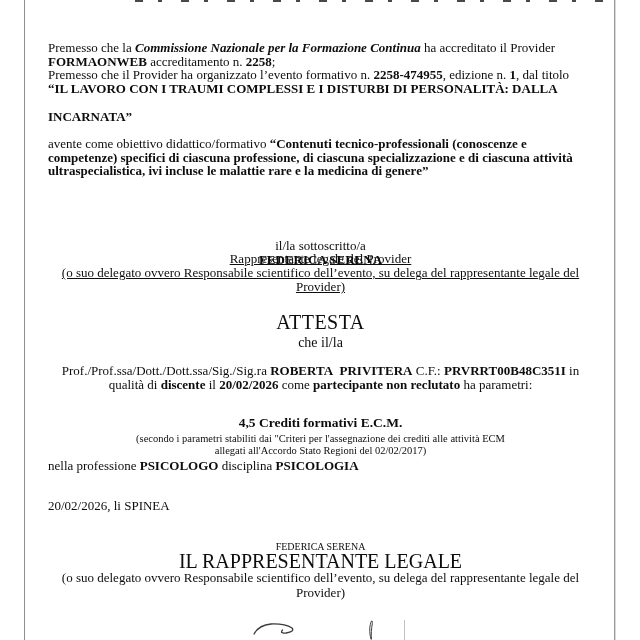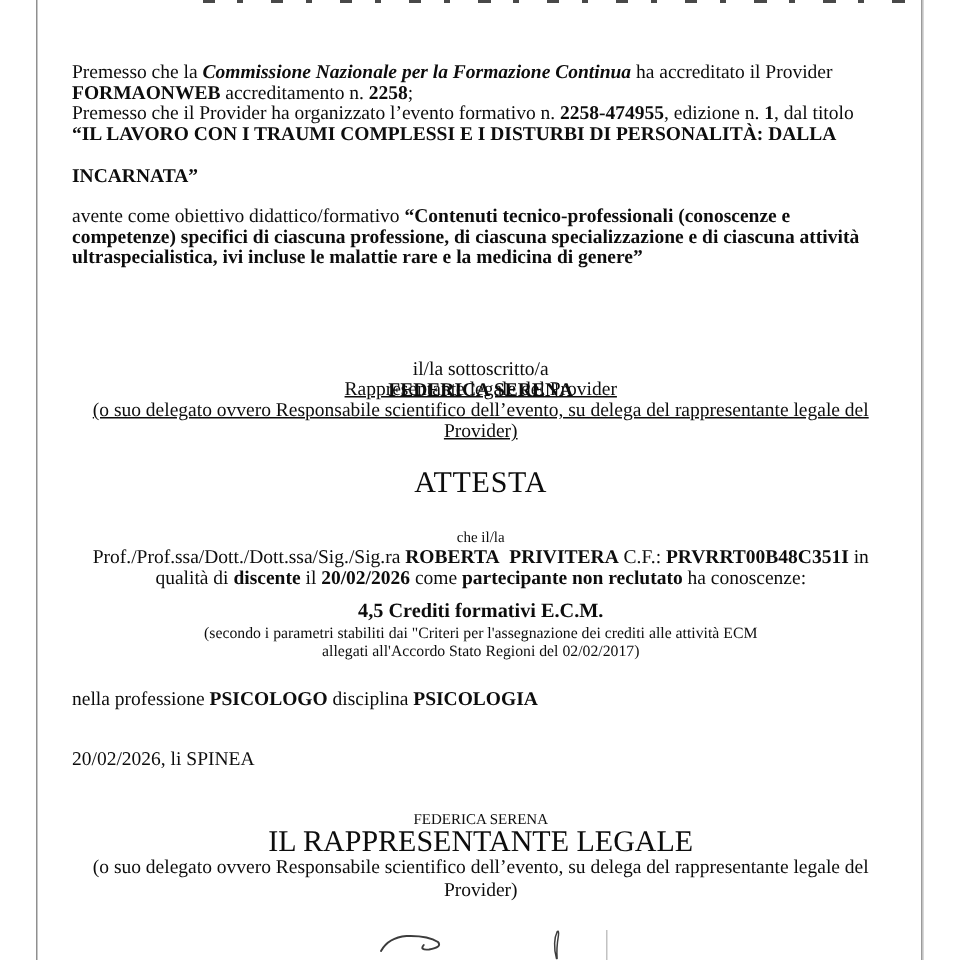--- a/index.html
+++ b/index.html
@@ -14,22 +14,22 @@
     position:absolute;top:0;left:135px;width:482px;height:2px;
     background:repeating-linear-gradient(90deg,#1b1b1b 0 8px,transparent 8px 23px,#1b1b1b 23px 27px,transparent 27px 46px);
     opacity:.8;
   }
   .block{position:absolute;left:48px;width:545px;font-size:13px;line-height:13.7px;}
   .center{text-align:center;}
   .nowrap{white-space:nowrap;margin-top:28px;}
   .b{font-weight:bold;}
   .bi{font-weight:bold;font-style:italic;}
   .attesta-h{font-size:20px;line-height:22px;letter-spacing:.5px;}
-  .attesta-sub{font-size:10px;line-height:15px;margin-top:18px;}
-  .credits-h{font-weight:bold;font-size:13.5px;line-height:14px;}
+  .attesta-sub{font-size:14px;line-height:15px;margin-top:2px;}
+  .credits-h{font-weight:bold;font-size:13.5px;line-height:14px;margin-top:16px;}
   .credits-note{font-size:10.5px;line-height:12px;}
   .sig-name{font-size:10px;line-height:12px;margin-bottom:1px;}
   .sig-role{font-size:20px;line-height:15px;margin-bottom:2px;}
   .sig-note{font-size:13px;line-height:14.6px;}
   .stamp-line{position:absolute;left:404px;top:620px;width:1px;height:20px;background:#c2c2c2;}
   .signature-svg{position:absolute;left:240px;top:620px;}
 </style>
 </head>
 <body>
 
@@ -60,21 +60,21 @@
   <span>(o suo delegato ovvero Responsabile scientifico dell’evento, su delega del rappresentante legale del Provider)</span>
 </div>
 
 <div class="block center" style="top:311px;">
   <div class="attesta-h">ATTESTA</div>
   <div class="attesta-sub">che il/la</div>
 </div>
 
 <div class="block center" style="top:364px;line-height:13.8px;">
   <span class="nowrap"><span>Prof./Prof.ssa/Dott./Dott.ssa/Sig./Sig.ra </span><span class="b">ROBERTA&nbsp; PRIVITERA</span><span> C.F.: </span><span class="b">PRVRRT00B48C351I</span><span> in</span></span><br>
-  <span class="nowrap"><span>qualità di </span><span class="b">discente</span><span> il </span><span class="b">20/02/2026</span><span> come </span><span class="b">partecipante non reclutato</span><span> ha conoscenze:</span></span>
+  <span class="nowrap"><span>qualità di </span><span class="b">discente</span><span> il </span><span class="b">20/02/2026</span><span> come </span><span class="b">partecipante non reclutato</span><span> ha parametri:</span></span>
 </div>
 
 <div class="block center" style="top:400px;">
   <div class="credits-h">4,5 Crediti formativi E.C.M.</div>
   <div class="credits-note" style="margin-top:3px;">
     <span>(secondo i parametri stabiliti dai "Criteri per l'assegnazione dei crediti alle attività ECM</span><br>
     <span>allegati all'Accordo Stato Regioni del 02/02/2017)</span>
   </div>
 </div>
 

